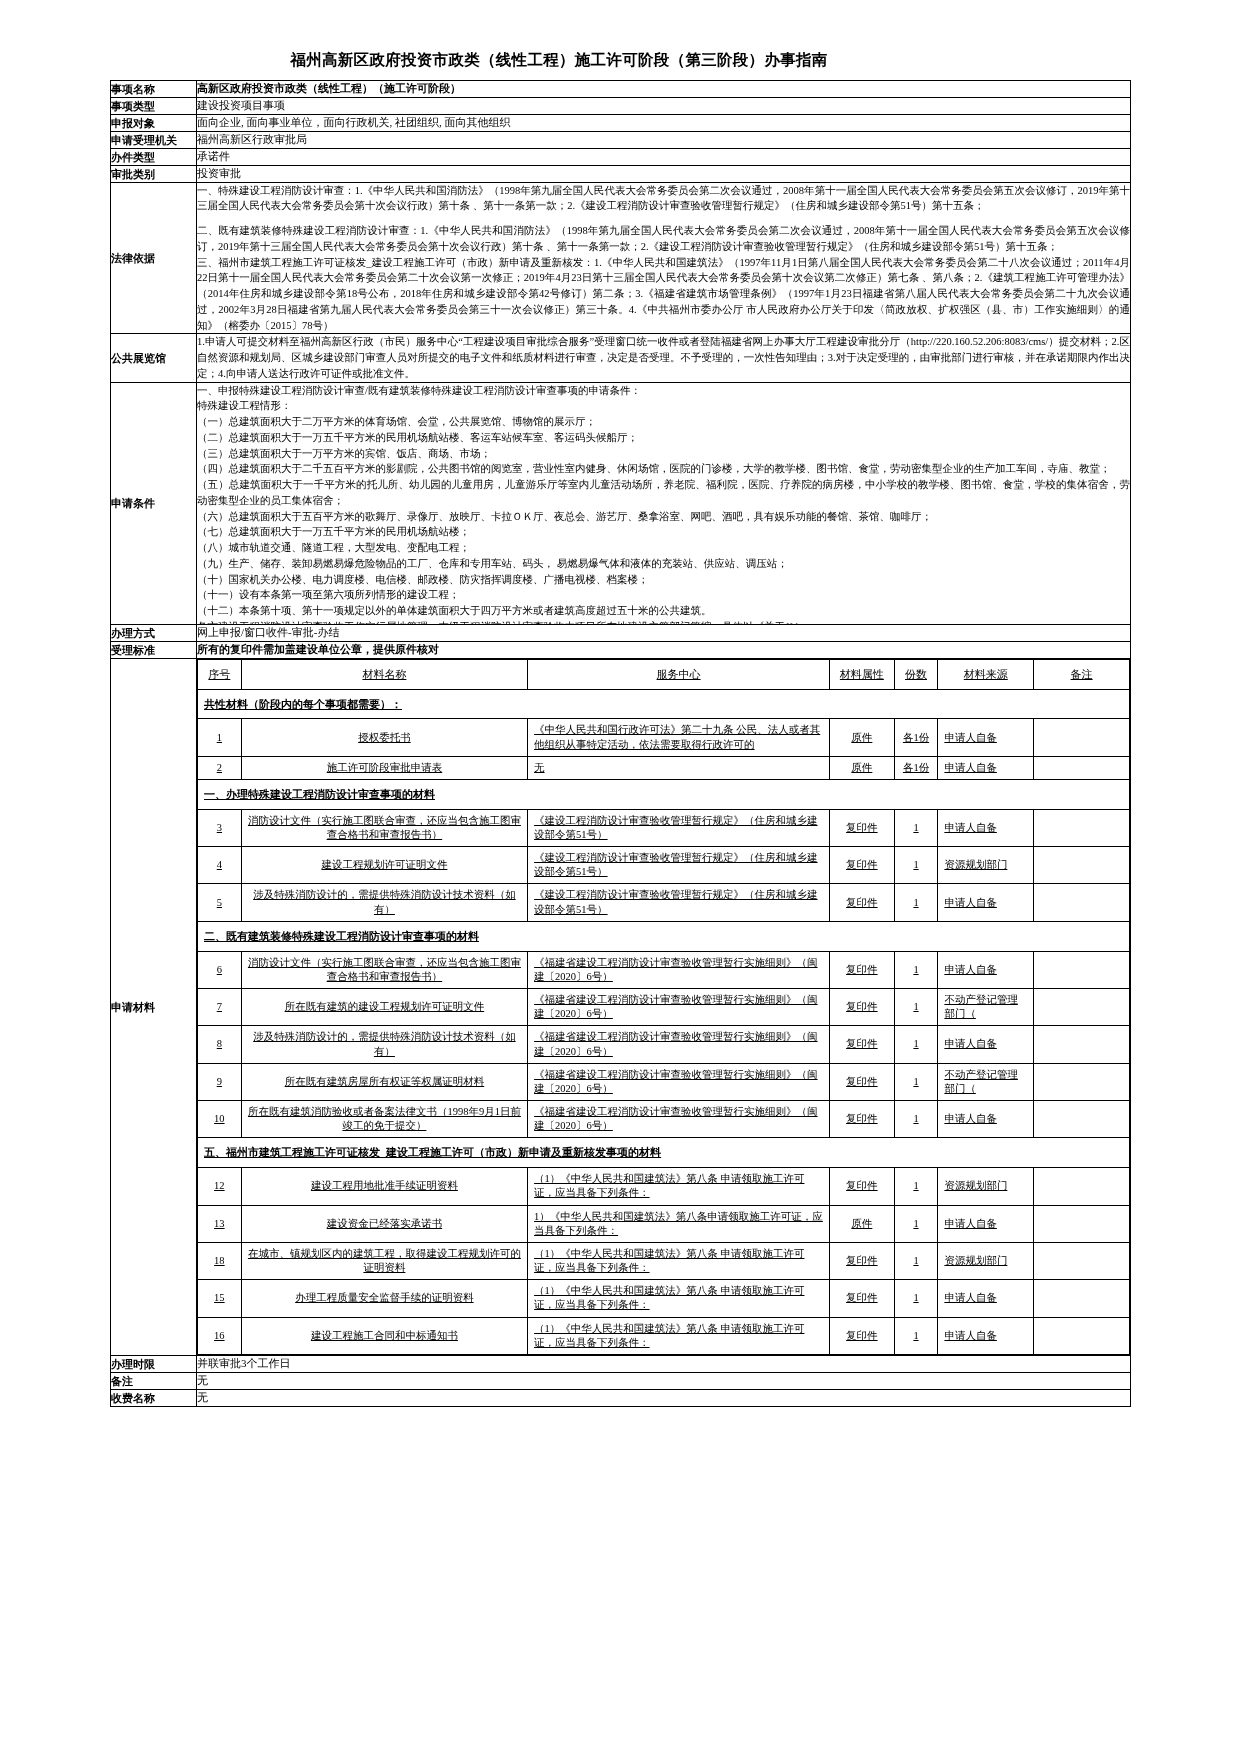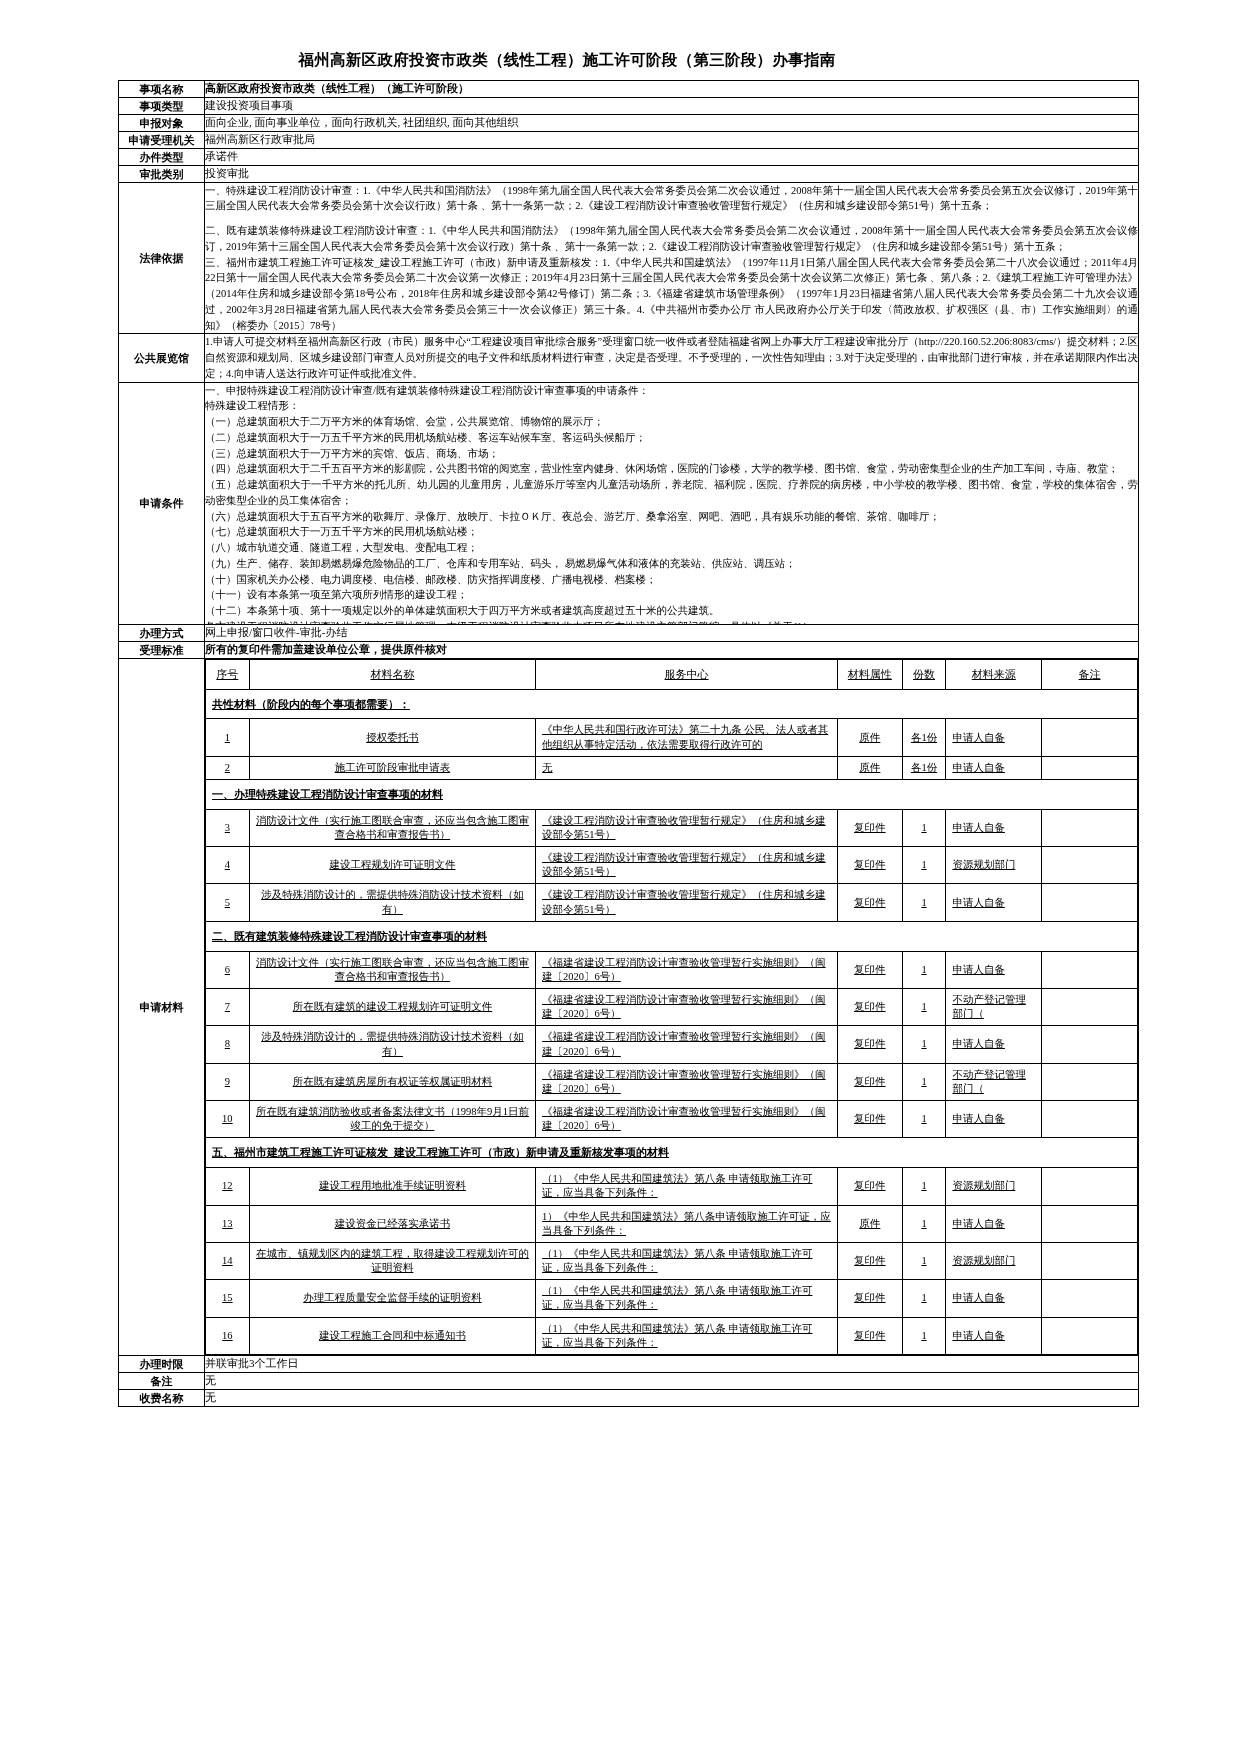--- a/index.html
+++ b/index.html
@@ -13,21 +13,20 @@
     font-family: "Liberation Serif", "DejaVu Serif", serif;
     color: #000;
     -webkit-font-smoothing: antialiased;
   }
   .page {
     position: relative;
     width: 1118px;
     height: 1754px;
     box-sizing: border-box;
     padding: 50px 110px 0 110px;
-    margin-left: 8px;
   }
   .doc-title {
     text-align: center;
     font-size: 15.5px;
     font-weight: bold;
     letter-spacing: .3px;
     margin: 0 0 9px 0;
     font-family: "Liberation Sans", "DejaVu Sans", sans-serif;
   }
   table.main {
@@ -35,21 +34,20 @@
     border-collapse: collapse;
     table-layout: fixed;
   }
   table.main > tbody > tr > td {
     border: 1px solid #000;
     vertical-align: middle;
     padding: 0;
   }
   td.label {
     width: 85px;
-    text-align: center;
     font-size: 11px;
     font-weight: bold;
     font-family: "Liberation Sans", "DejaVu Sans", sans-serif;
     padding: 5px 2px;
     line-height: 1.3;
   }
   td.value {
     font-size: 11px;
     padding: 5px 7px;
     line-height: 1.45;
@@ -372,21 +370,21 @@
                   <td class="name">建设资金已经落实承诺书</td>
                   <td class="basis">
                     <span class="clipped2">1）《中华人民共和国建筑法》第八条申请领取施工许可证，应当具备下列条件：</span>
                   </td>
                   <td>原件</td>
                   <td>1</td>
                   <td class="src">申请人自备</td>
                   <td></td>
                 </tr>
                 <tr>
-                  <td>14</td>
+                  <td>18</td>
                   <td class="name">在城市、镇规划区内的建筑工程，取得建设工程规划许可的证明资料</td>
                   <td class="basis">
                     <span class="clipped2">（1）《中华人民共和国建筑法》第八条 申请领取施工许可证，应当具备下列条件：</span>
                   </td>
                   <td>复印件</td>
                   <td>1</td>
                   <td class="src">资源规划部门</td>
                   <td></td>
                 </tr>
                 <tr>

